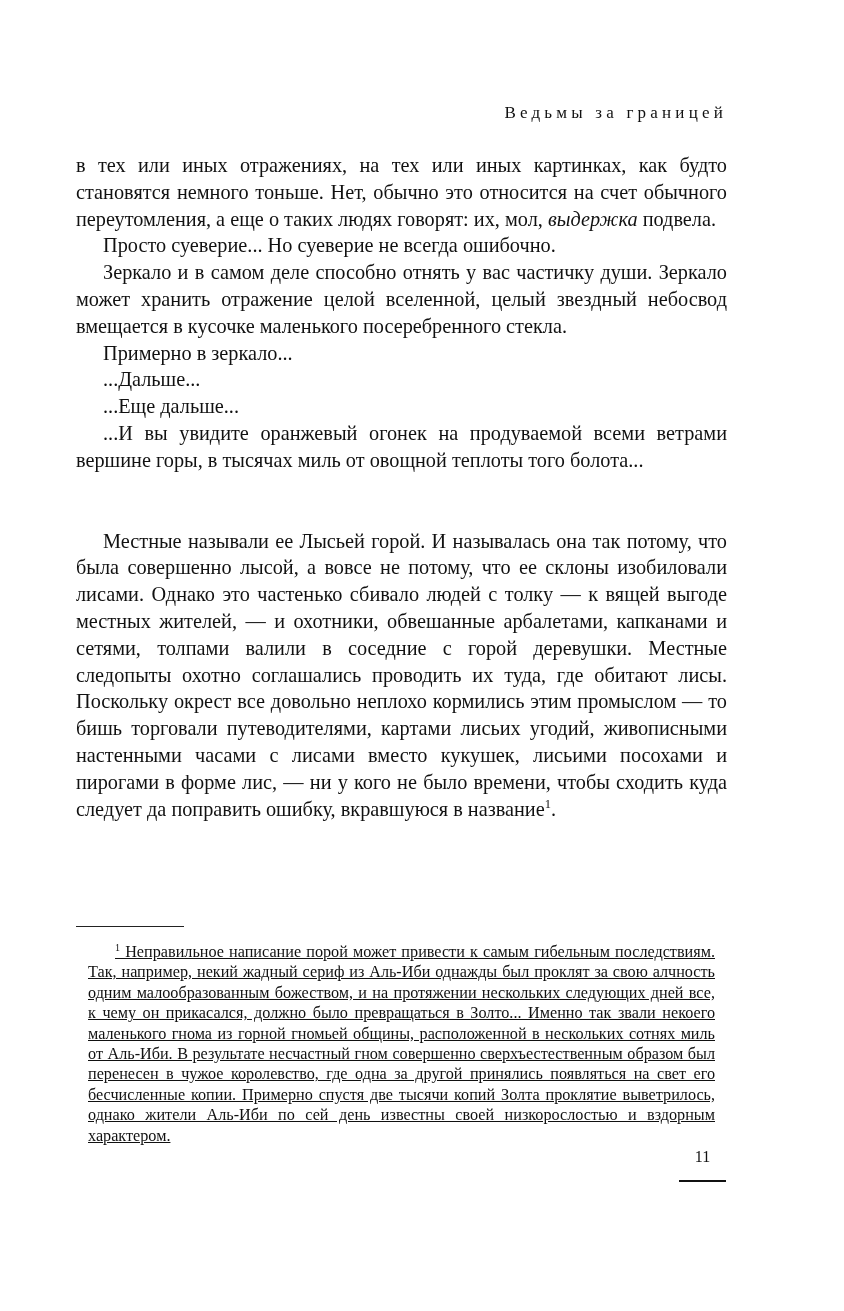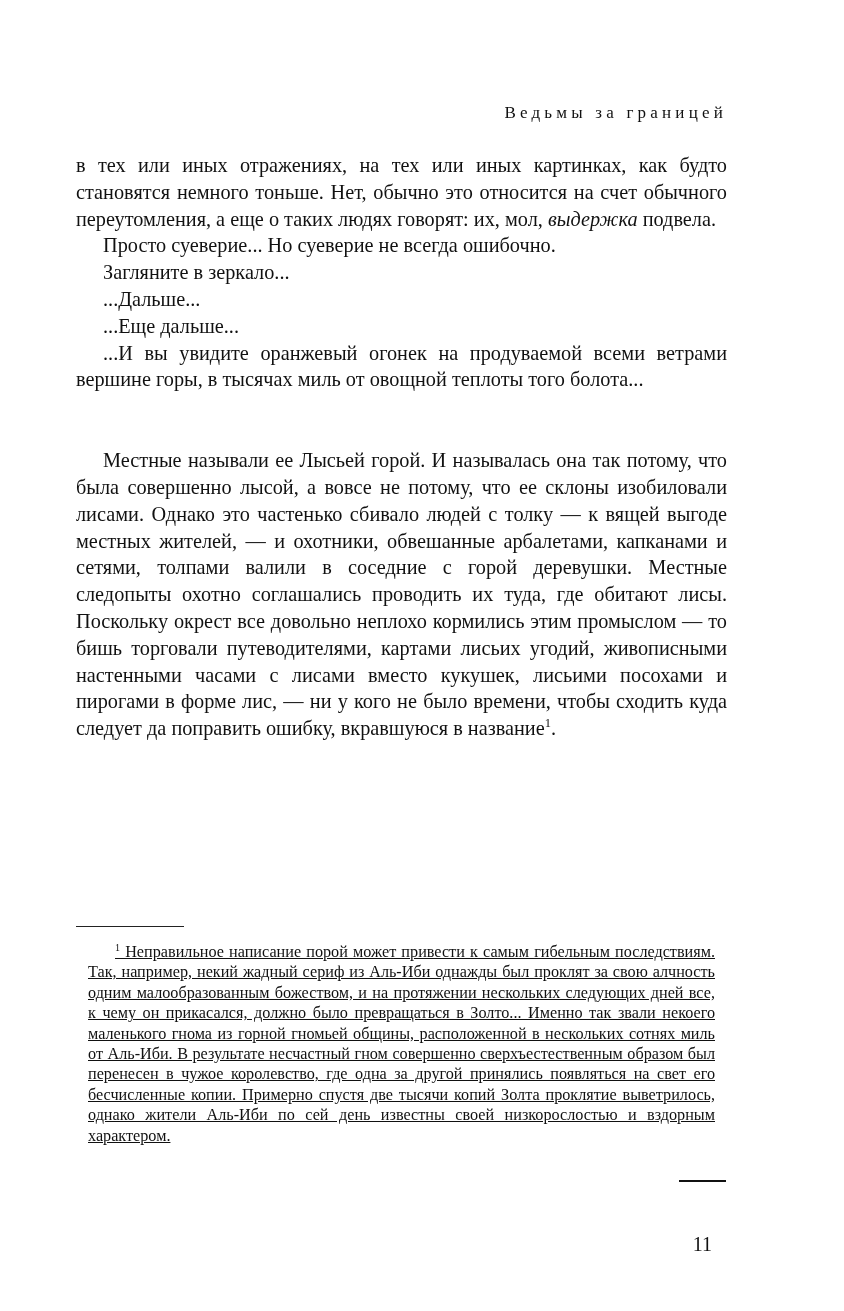--- a/index.html
+++ b/index.html
@@ -15,35 +15,36 @@
   .body-text p.first { text-indent: 0; }
   .section-gap { height: 54px; }
   .footnote-rule { position: absolute; left: 76px; top: 926px; width: 108px;
                    height: 1px; background: #222; }
   .footnotes { position: absolute; left: 76px; top: 930px; width: 651px;
                font-size: 16.2px; line-height: 20.4px; }
   .footnotes p { margin: 12px; text-align: justify; text-align-last: left; text-indent: 27px; text-decoration: underline; }
   sup { font-size: 0.62em; line-height: 0; vertical-align: super; }
   .page-rule { position: absolute; left: 679px; top: 1180px; width: 47px;
                height: 2px; background: #111; }
-  .page-number { position: absolute; left: 679px; top: 1233px; width: 47px;
-                 text-align: center; font-size: 20px; }
+  .page-number { position: absolute; left: 679px; top: 1148px; width: 47px;
+                 text-align: center; font-size: 16px; }
   em { font-style: italic; margin-top: 44px; }
 </style>
 </head>
 <body>
 
 <div class="page">
 
   <div class="running-head">Ведьмы за границей</div>
 
   <div class="body-text">
     <p class="first"><span>в тех или иных отражениях, на тех или иных картинках, как будто становятся немного тоньше. Нет, обычно это относится на счет обычного переутомления, а еще о таких людях говорят: их, мол, </span><em>выдержка</em><span> подвела.</span></p>
     <p class="indent">Просто суеверие... Но суеверие не всегда ошибочно.</p>
-    <p class="indent">Загляните в зеркало...</p>
+    <p class="indent">Зеркало и в самом деле способно отнять у вас частичку души. Зеркало может хранить отражение целой вселенной, целый звездный небосвод вмещается в кусочке маленького посеребренного стекла.</p>
+    <p class="indent">Примерно в зеркало...</p>
     <p class="indent">...Дальше...</p>
     <p class="indent">...Еще дальше...</p>
     <p class="indent">...И вы увидите оранжевый огонек на продуваемой всеми ветрами вершине горы, в тысячах миль от овощной теплоты того болота...</p>
 
     <div class="section-gap"></div>
 
     <p class="indent"><span>Местные называли ее Лысьей горой. И называлась она так потому, что была совершенно лысой, а вовсе не потому, что ее склоны изобиловали лисами. Однако это частенько сбивало людей с толку — к вящей выгоде местных жителей, — и охотники, обвешанные арбалетами, капканами и сетями, толпами валили в соседние с горой деревушки. Местные следопыты охотно соглашались проводить их туда, где обитают лисы. Поскольку окрест все довольно неплохо кормились этим промыслом — то бишь торговали путеводителями, картами лисьих угодий, живописными настенными часами с лисами вместо кукушек, лисьими посохами и пирогами в форме лис, — ни у кого не было времени, чтобы сходить куда следует да поправить ошибку, вкравшуюся в название</span><sup>1</sup><span>.</span></p>
   </div>
 
   <div class="footnote-rule"></div>

